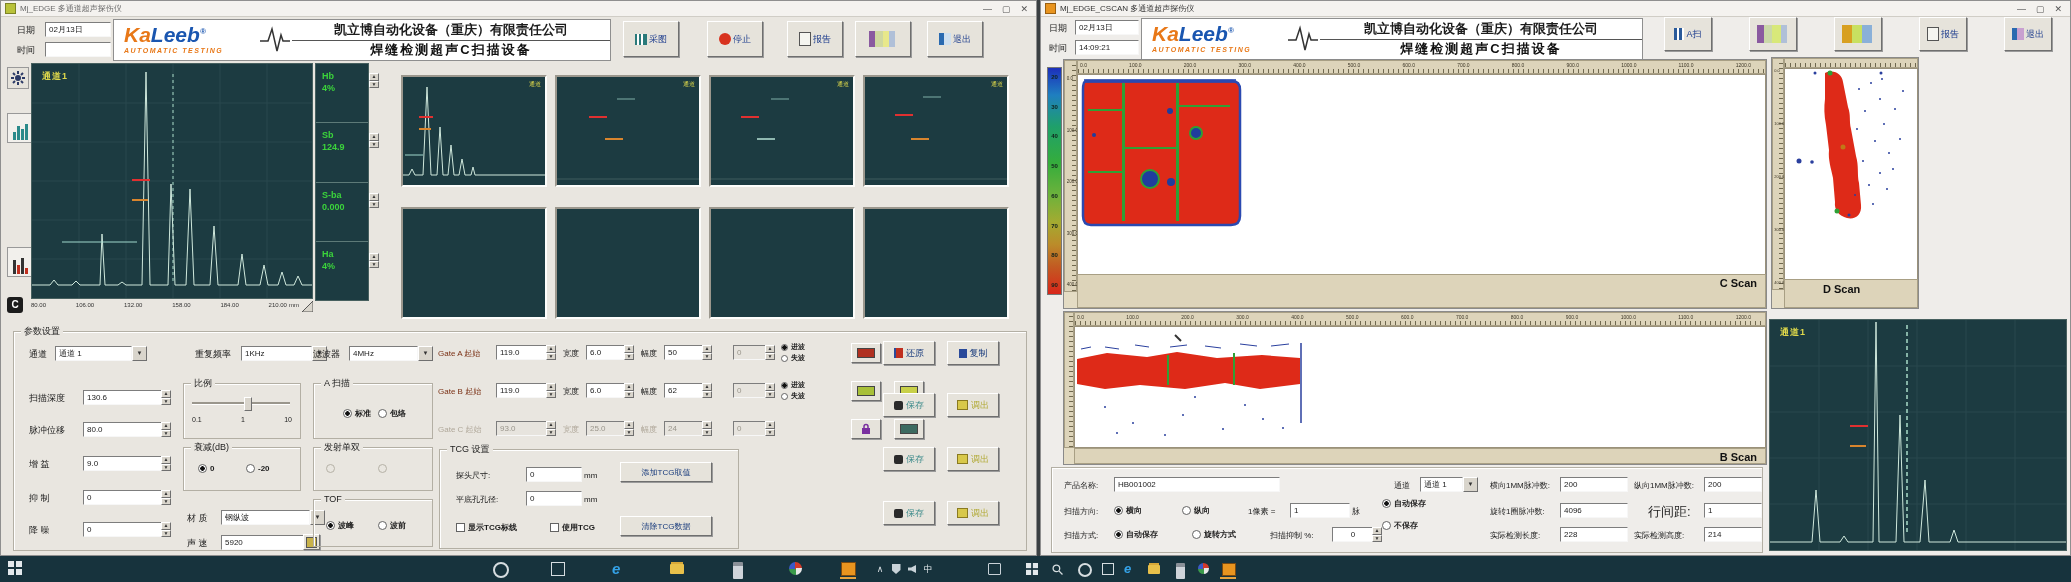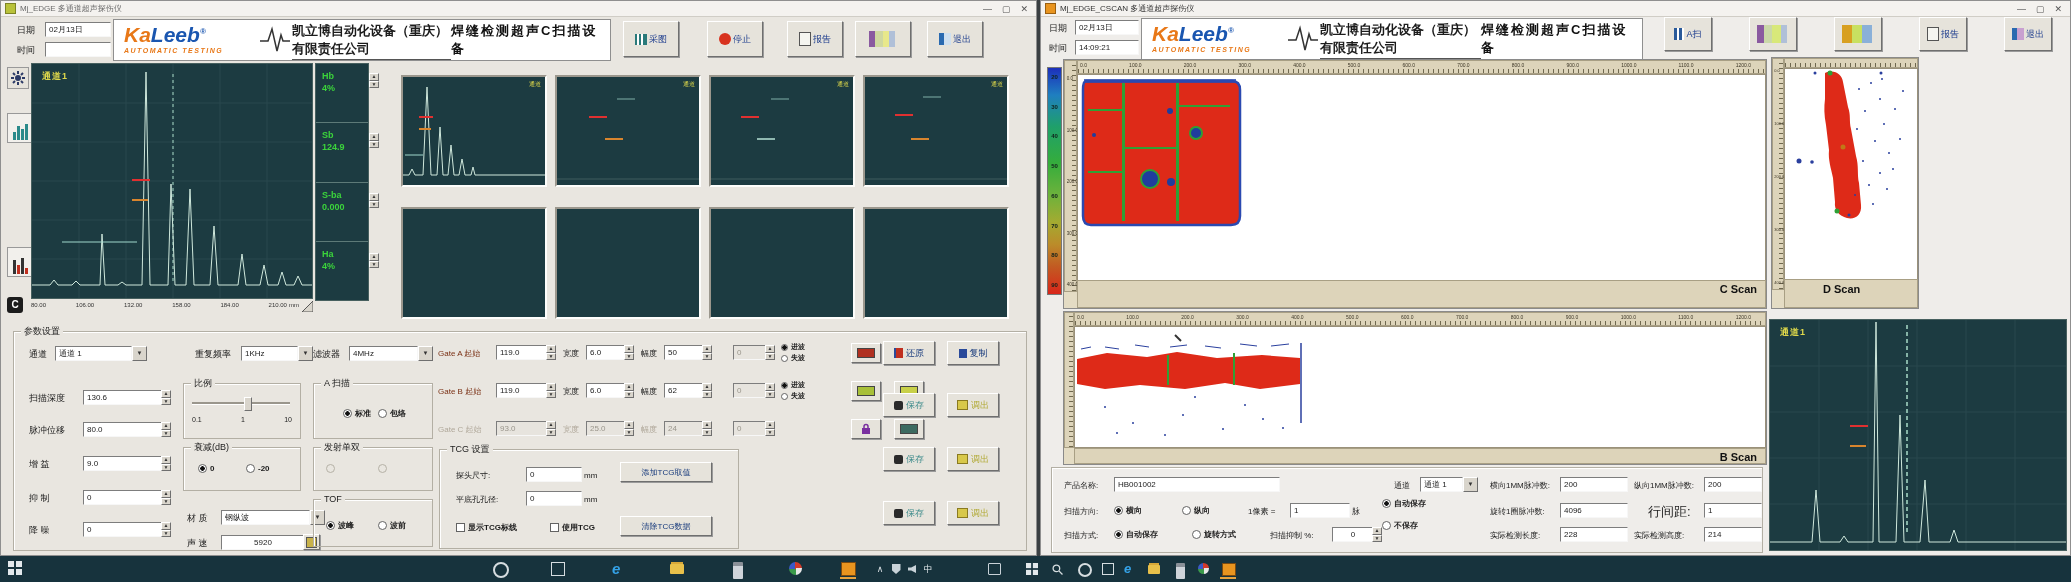--- a/index.html
+++ b/index.html
@@ -51,21 +51,21 @@
   .tickscol{position:absolute;display:flex;flex-direction:column;justify-content:space-between;font-size:5px;color:#3c3627}
   .canvas{position:absolute;background:#fff;border:1px solid #9a917a;box-sizing:border-box}
   .scantitle{position:absolute;font-size:11px;font-weight:bold;color:#111}
   .tanstrip{position:absolute;background:#ddd4ba;border:1px solid #a89f84;box-sizing:border-box}
   .logo-box{position:absolute;background:#fff;border:1px solid #8f8f8f;display:flex}
   .logo-left{width:168px;padding:3px 0 5px 10px;position:relative}
   .kaleeb{font-size:21px;font-weight:bold;font-style:italic;color:#1a56b0;letter-spacing:0}
   .kaleeb b{color:#e87818}
   .kaleeb sup{font-size:8px;color:#1a56b0}
   .autotest{font-size:7px;font-weight:bold;font-style:italic;color:#e87818;letter-spacing:1.5px;margin-top:0px}
-  .logo-right{flex:1;display:flex;flex-direction:row}
+  .logo-right{flex:1;display:flex;flex-direction:column}
   .logo-right .co{flex:1;display:flex;align-items:center;justify-content:center;font-size:13px;font-weight:bold;color:#1c1c1c;border-bottom:1px solid #555}
   .logo-right .dv{flex:1;display:flex;align-items:center;justify-content:center;font-size:13px;font-weight:bold;color:#111;letter-spacing:2px}
   .toolbtn{position:absolute;width:54px;height:34px;background:#e6e3db;border:1px solid;border-color:#fff #6f6f6f #6f6f6f #fff;
     box-shadow:1px 1px 0 #9a9a9a;display:flex;align-items:center;justify-content:center;gap:2px;font-size:9px;color:#1a3a8c}
   .icn{display:inline-block}
   .gatebtn{position:absolute;width:28px;height:18px;background:#e6e3db;border:1px solid;border-color:#fff #6f6f6f #6f6f6f #fff;
     box-shadow:1px 1px 0 #9a9a9a;display:flex;align-items:center;justify-content:center}
   .gatebtn i{display:block;width:18px;height:10px;border:1px solid #444;box-sizing:border-box}
   .slider{position:absolute;height:14px}
   .slider .trk{position:absolute;left:0;right:0;top:6px;height:2px;background:#9a968c;border-bottom:1px solid #fff}
@@ -315,21 +315,21 @@
       <u>▼</u>
     </div>
   <span class="l" style="left:28px;top:524px">降 噪</span>
   <div class="f" style="left:82px;top:521px;width:72px">0</div>
   <div class="sp" style="left:160px;top:521px">
       <u>▲</u>
       <u>▼</u>
     </div>
 
   <span class="l" style="left:194px;top:348px">重复频率</span>
-  <div class="cb" style="left:240px;top:345px;width:72px">
+  <div class="cb" style="left:240px;top:345px;width:86px">
     <span class="val">1KHz</span>
       <span class="dd">▼</span>
   </div>
   <div class="grp" style="left:182px;top:382px;width:116px;height:54px">
     <span class="leg">比例</span>
     <div class="slider" style="left:8px;top:12px;width:98px">
       <span class="trk"></span>
         <span class="th" style="left:52px"></span>
     </div>
     <div class="ticksrow" style="left:8px;right:8px;top:32px;font-size:7px;color:#1c1c1c">
@@ -348,21 +348,21 @@
         <i></i>
         <b>-20</b>
       </span>
   </div>
   <span class="l" style="left:186px;top:512px">材 质</span>
   <div class="cb" style="left:220px;top:509px;width:104px">
     <span class="val">钢纵波</span>
       <span class="dd">▼</span>
   </div>
   <span class="l" style="left:186px;top:537px">声 速</span>
-  <div class="f" style="left:220px;top:534px;width:76px;text-align:center">5920</div>
+  <div class="f" style="left:220px;top:534px;width:76px;">5920</div>
   <div class="btn3d" style="left:302px;top:533px;width:17px;height:16px">
       <span style="width:9px;height:9px;background:#c8b24a;border:1px solid #555"></span>
     </div>
 
   <span class="l" style="left:312px;top:348px">滤波器</span>
   <div class="cb" style="left:348px;top:345px;width:84px">
     <span class="val">4MHz</span>
       <span class="dd">▼</span>
   </div>
   <div class="grp" style="left:312px;top:382px;width:118px;height:54px">
@@ -667,21 +667,21 @@
         <rect x="10" y="96" width="36" height="2" fill="#2fa035"></rect>
         <rect x="47" y="72" width="51" height="2" fill="#2fa035"></rect>
         <circle cx="72" cy="104" r="9" fill="#1f3d9e" stroke="#2fa035" stroke-width="2"></circle>
         <circle cx="93" cy="107" r="4" fill="#1f3d9e"></circle>
         <circle cx="118" cy="58" r="6" fill="#1f3d9e" stroke="#2fa035" stroke-width="2"></circle>
         <circle cx="92" cy="36" r="3" fill="#1f3d9e"></circle>
         <circle cx="16" cy="60" r="2" fill="#1f3d9e"></circle>
         <rect x="6" y="4" width="152" height="4" fill="#2b49b0" opacity=".8"></rect>
       </svg>
     </div>
-    <div class="tanstrip" style="left:13px;bottom:0;right:0;height:28px">
+    <div class="tanstrip" style="left:13px;bottom:0;right:0;height:34px">
       <span class="scantitle" style="right:8px;top:2px">C Scan</span>
     </div>
   </div>
 
   <div class="abs" style="left:730px;top:56px;width:146px;height:250px;border:1px solid #8a8a8a;background:#e4dcc4">
     <div class="rulv" style="left:0;top:0;width:12px;bottom:18px">
       <div class="tickscol" style="left:0;top:8px;bottom:4px">
           <span style="transform:scale(.8)">0.0</span>
           <span style="transform:scale(.8)">100.0</span>
           <span style="transform:scale(.8)">200.0</span>

